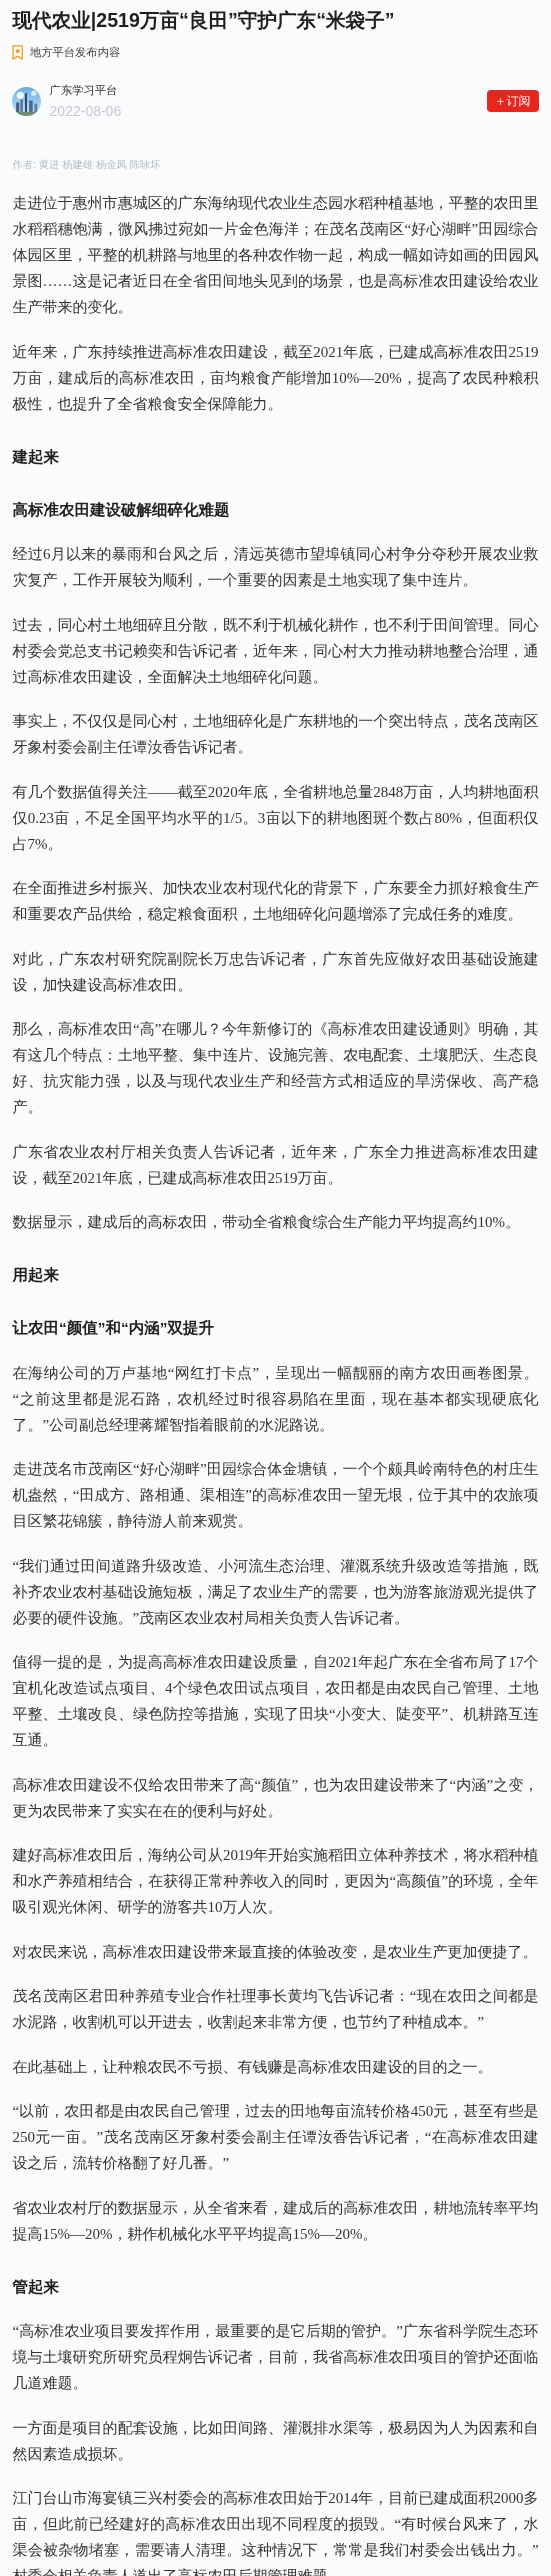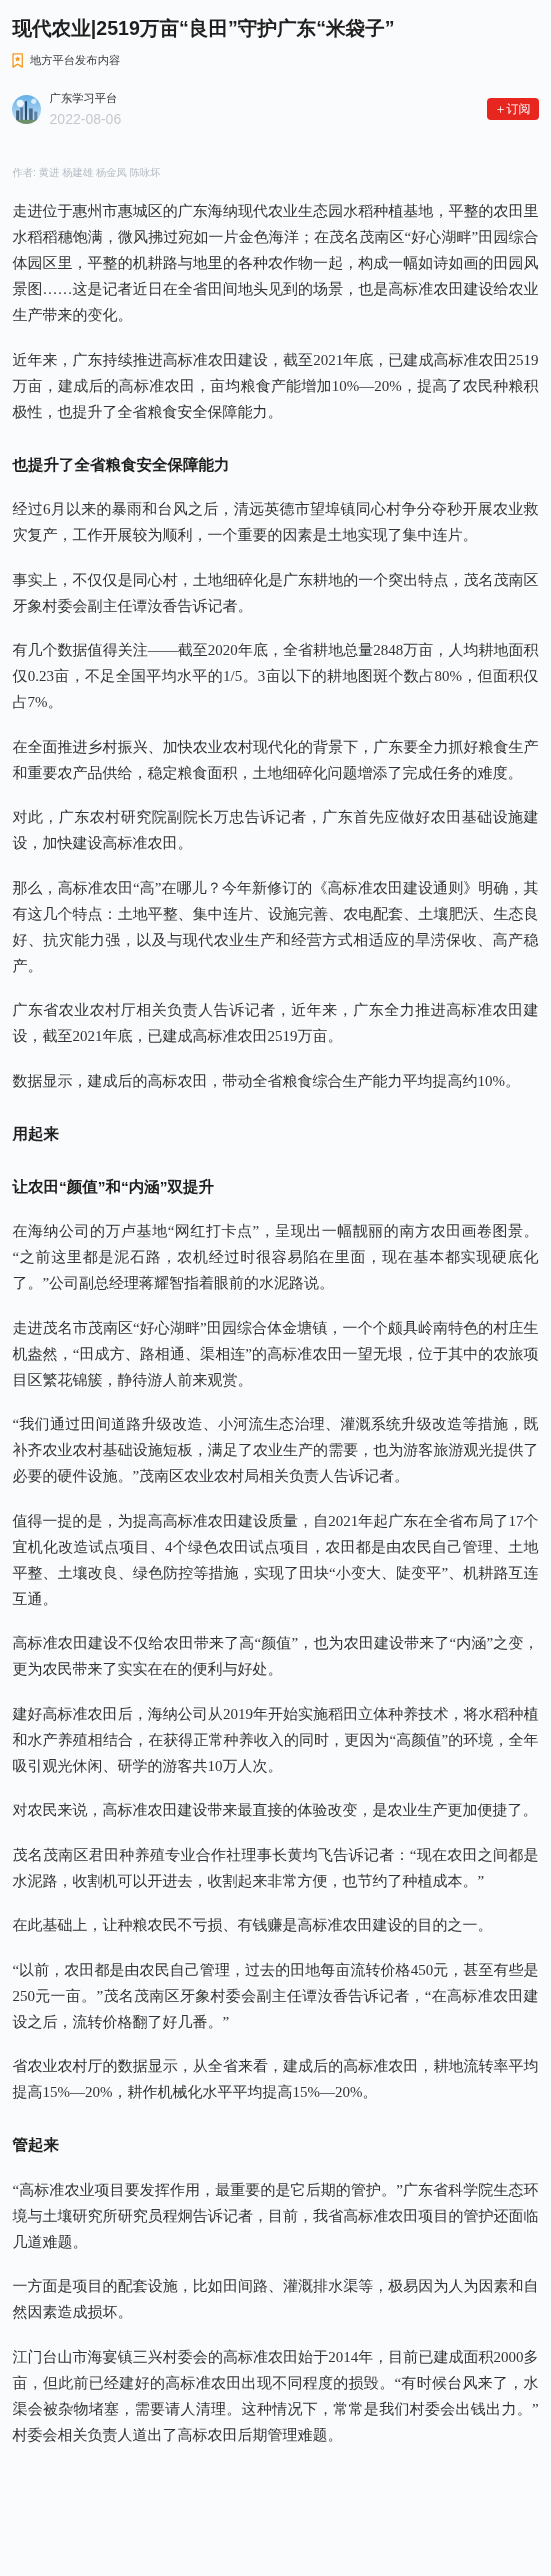--- a/index.html
+++ b/index.html
@@ -6,21 +6,21 @@
   html,body { margin:0; padding:0; }
   body {
     width:551px; min-height:3138px;
     background:#fafbfc;
     font-family:"Liberation Sans","DejaVu Sans",sans-serif;
     color:#333;
   }
   .wrap { padding:0 12.4px; }
 
   .title {
-    margin:0; padding-top:15px;
+    margin:0; padding-top:7px;
     font-size:19.6px; line-height:1.35; font-weight:700; color:#1f1f1f;
   }
 
   .badge-row { display:flex; align-items:flex-end; margin-top:11.3px; }
   .badge-icon { width:11.3px; height:15.5px; flex:none; }
   .badge-icon svg { width:11.3px; height:15.5px; display:block; }
   .badge-label { margin-left:6.2px; font-size:11.3px; color:#3d3d3d; }
 
   .pub-row { display:flex; align-items:center; margin-top:23px; }
   .avatar {
@@ -86,22 +86,24 @@
       <div class="pub-date">2022-08-06</div>
     </div>
     <button class="subscribe">＋订阅</button>
   </div>
 
   <div class="byline">作者: 黄进 杨建雄 杨金凤 陈咏坏</div>
 
   <article>
       <p>走进位于惠州市惠城区的广东海纳现代农业生态园水稻种植基地，平整的农田里水稻稻穗饱满，微风拂过宛如一片金色海洋；在茂名茂南区“好心湖畔”田园综合体园区里，平整的机耕路与地里的各种农作物一起，构成一幅如诗如画的田园风景图……这是记者近日在全省田间地头见到的场景，也是高标准农田建设给农业生产带来的变化。</p>
       <p>近年来，广东持续推进高标准农田建设，截至2021年底，已建成高标准农田2519万亩，建成后的高标准农田，亩均粮食产能增加10%—20%，提高了农民种粮积极性，也提升了全省粮食安全保障能力。</p>
-      <h3>也提升了全省粮食安全保障能力</h3>
+      <h2>建起来</h2>
+      <h3>高标准农田建设破解细碎化难题</h3>
       <p>经过6月以来的暴雨和台风之后，清远英德市望埠镇同心村争分夺秒开展农业救灾复产，工作开展较为顺利，一个重要的因素是土地实现了集中连片。</p>
+      <p>过去，同心村土地细碎且分散，既不利于机械化耕作，也不利于田间管理。同心村委会党总支书记赖奕和告诉记者，近年来，同心村大力推动耕地整合治理，通过高标准农田建设，全面解决土地细碎化问题。</p>
       <p>事实上，不仅仅是同心村，土地细碎化是广东耕地的一个突出特点，茂名茂南区牙象村委会副主任谭汝香告诉记者。</p>
       <p>有几个数据值得关注——截至2020年底，全省耕地总量2848万亩，人均耕地面积仅0.23亩，不足全国平均水平的1/5。3亩以下的耕地图斑个数占80%，但面积仅占7%。</p>
       <p>在全面推进乡村振兴、加快农业农村现代化的背景下，广东要全力抓好粮食生产和重要农产品供给，稳定粮食面积，土地细碎化问题增添了完成任务的难度。</p>
       <p>对此，广东农村研究院副院长万忠告诉记者，广东首先应做好农田基础设施建设，加快建设高标准农田。</p>
       <p>那么，高标准农田“高”在哪儿？今年新修订的《高标准农田建设通则》明确，其有这几个特点：土地平整、集中连片、设施完善、农电配套、土壤肥沃、生态良好、抗灾能力强，以及与现代农业生产和经营方式相适应的旱涝保收、高产稳产。</p>
       <p>广东省农业农村厅相关负责人告诉记者，近年来，广东全力推进高标准农田建设，截至2021年底，已建成高标准农田2519万亩。</p>
       <p>数据显示，建成后的高标农田，带动全省粮食综合生产能力平均提高约10%。</p>
       <h2>用起来</h2>
       <h3>让农田“颜值”和“内涵”双提升</h3>
       <p>在海纳公司的万卢基地“网红打卡点”，呈现出一幅靓丽的南方农田画卷图景。“之前这里都是泥石路，农机经过时很容易陷在里面，现在基本都实现硬底化了。”公司副总经理蒋耀智指着眼前的水泥路说。</p>

